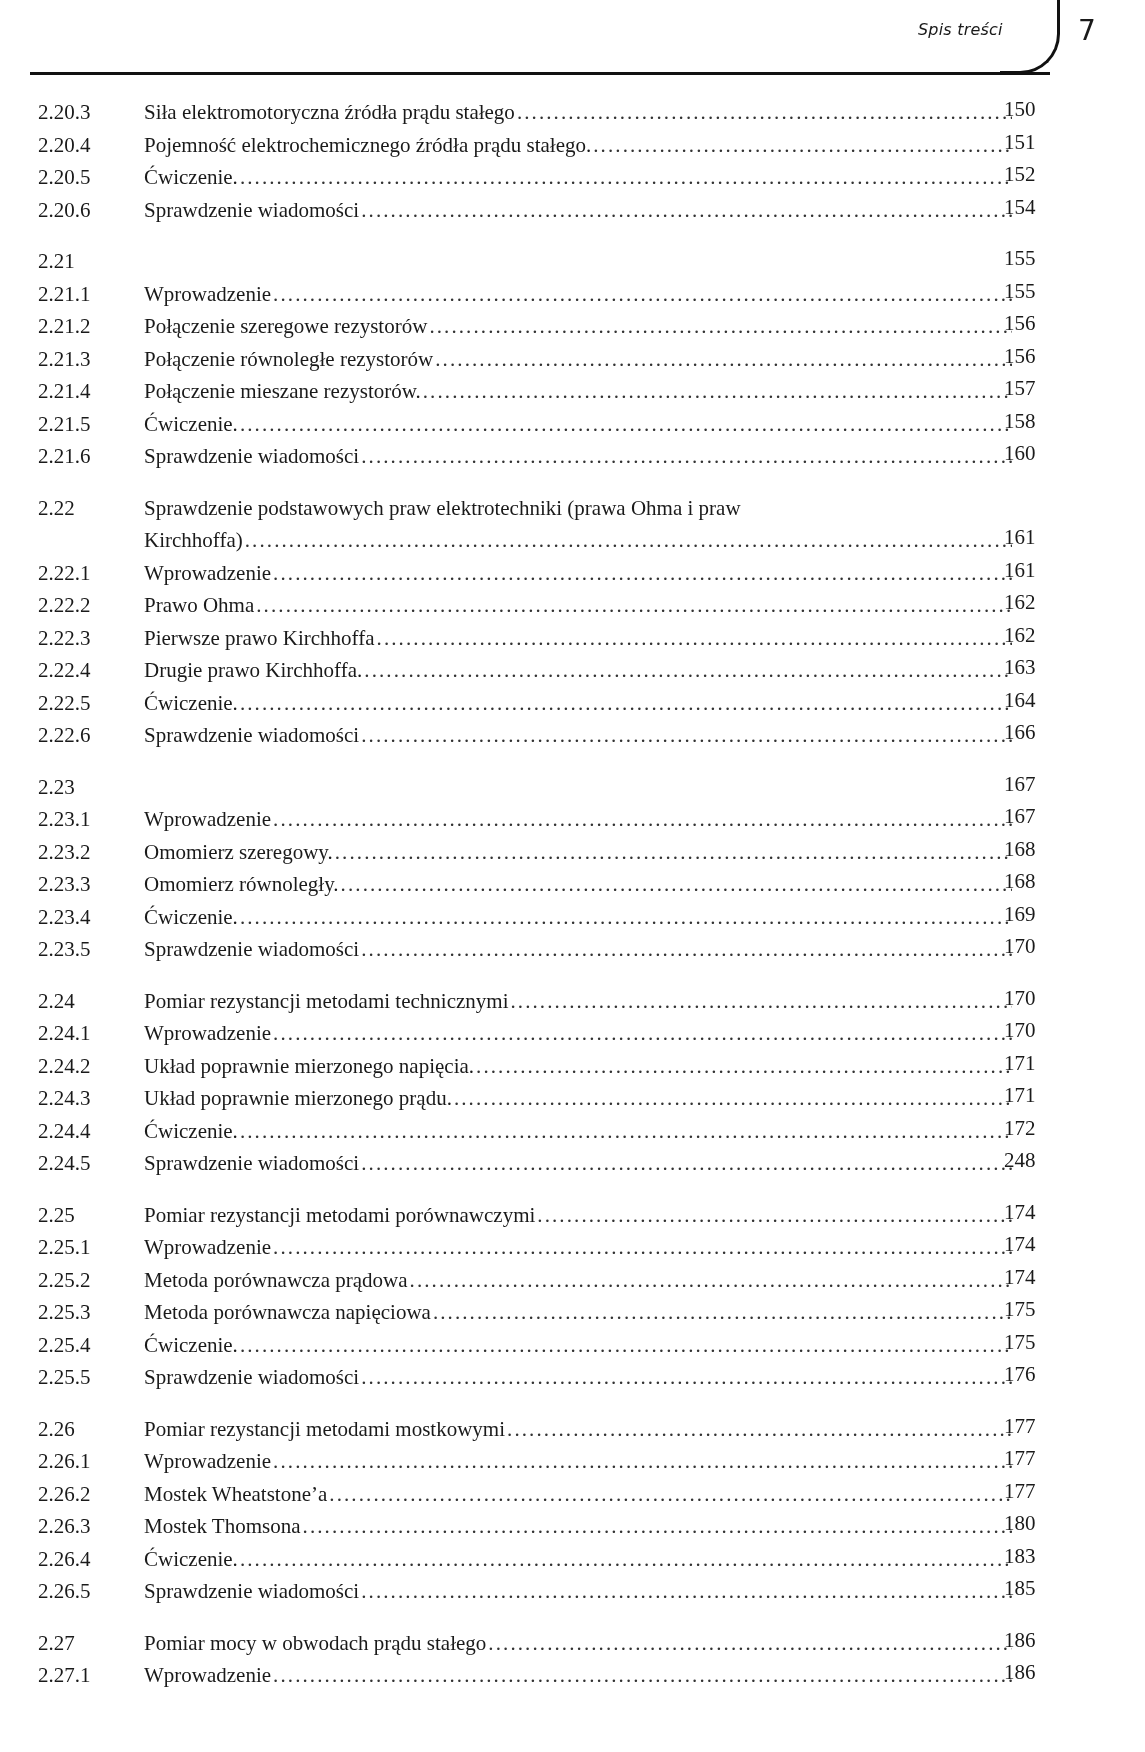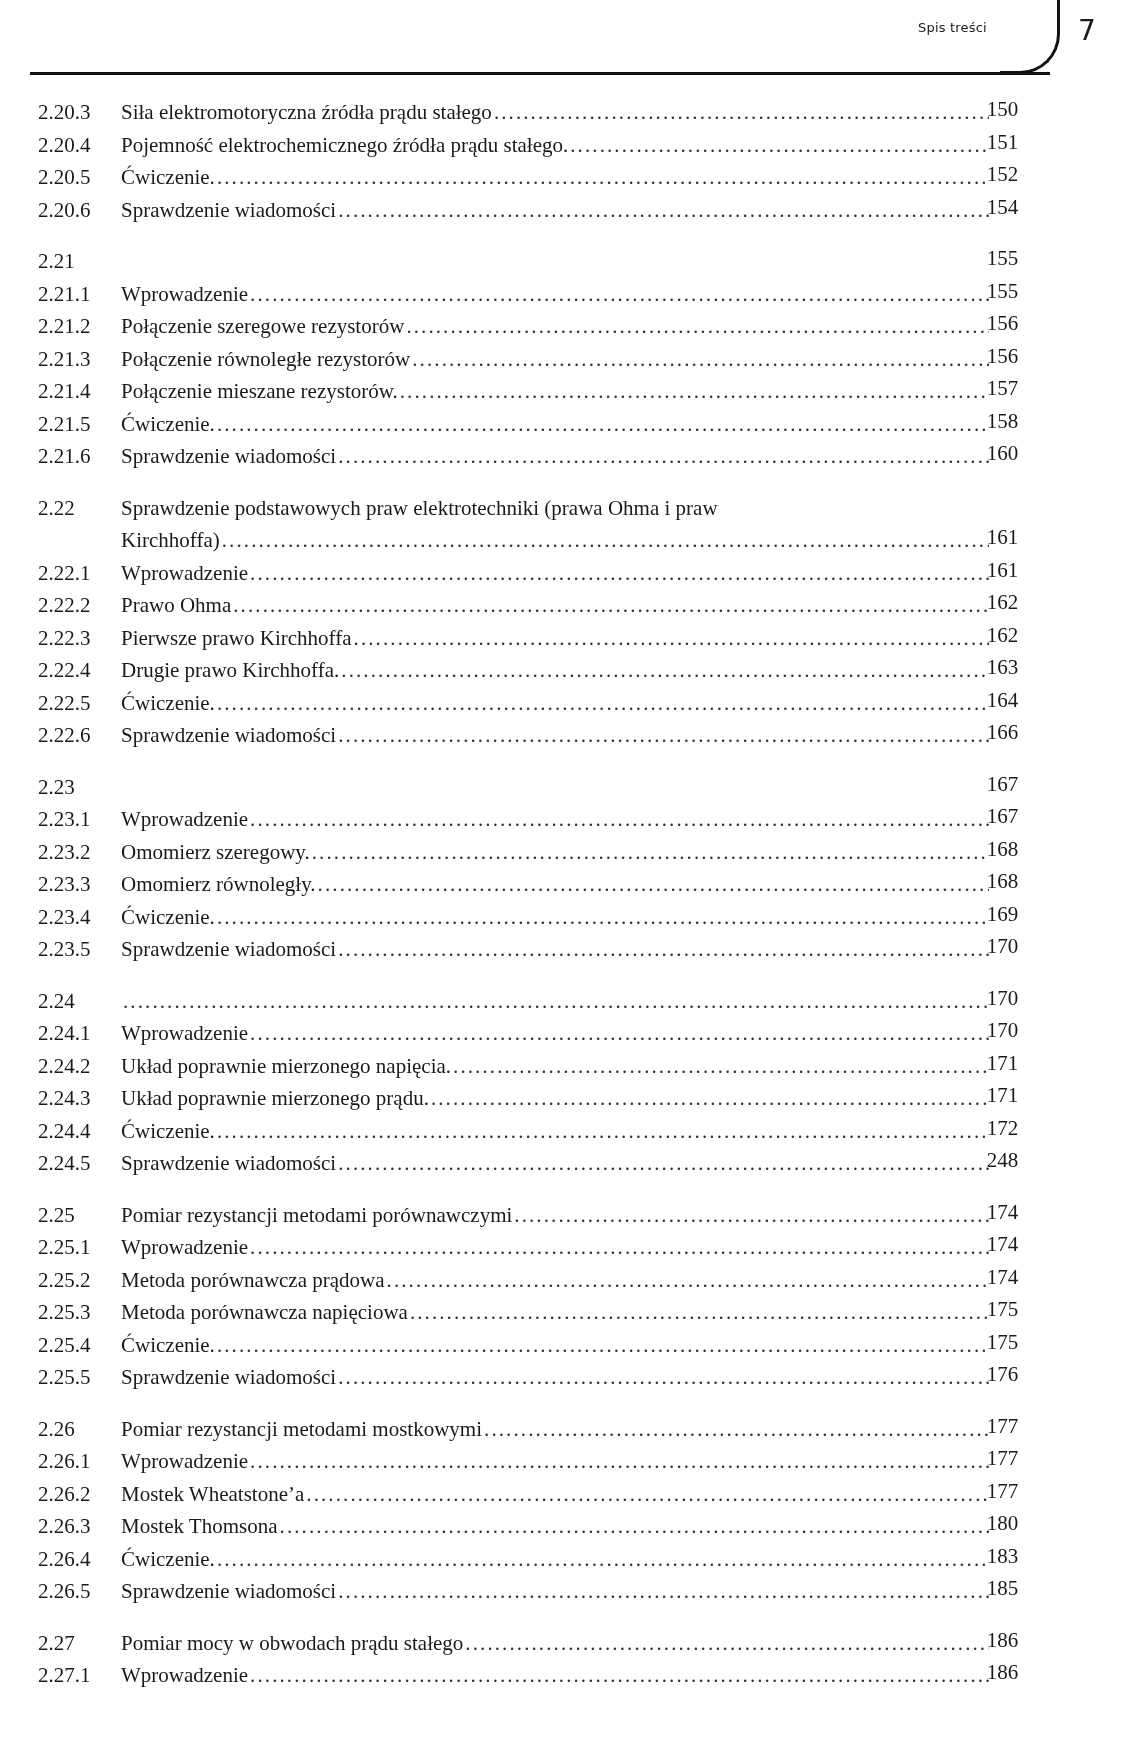--- a/index.html
+++ b/index.html
@@ -39,23 +39,24 @@
       border-right: 3px solid #111;
       border-bottom: 3px solid #111;
       border-bottom-right-radius: 40px;
       box-sizing: border-box;
     }
     .running-title {
       position: absolute;
       left: 918px;
       top: 20px;
       font-family: "DejaVu Sans", "Liberation Sans", sans-serif;
-      font-size: 13px;
+      font-size: 16px;
       color: #1a1a1a;
       letter-spacing: 0.2px;
+      font-style: italic;
     }
     .page-number {
       position: absolute;
       left: 1078px;
       top: 14px;
       font-family: "DejaVu Sans", "Liberation Sans", sans-serif;
       font-size: 28px;
       color: #1a1a1a;
     }
     .toc {
@@ -76,21 +77,21 @@
     }
     .toc-num {
       position: absolute;
       left: 38px;
       top: 0;
       width: 85px;
       white-space: nowrap;
     }
     .toc-title-wrap {
       position: absolute;
-      left: 121px;
+      left: 144px;
       top: 0;
       width: 868px;
       display: flex;
       white-space: nowrap;
       overflow: hidden;
     }
     .toc-title {
       flex: 0 0 auto;
       white-space: nowrap;
     }
@@ -100,24 +101,24 @@
       white-space: nowrap;
       letter-spacing: 2.1px;
       color: #333;
       padding-left: 2px;
     }
     .toc-leader::before {
       content: "........................................................................................................................................................................................................................................";
     }
     .toc-page {
       position: absolute;
-      left: 980px;
+      left: 1004px;
       top: -3px;
       width: 45px;
-      text-align: center;
+      text-align: left;
       white-space: nowrap;
     }
     .toc-row.first-line .toc-title-wrap {
       width: 900px;
     }
     .toc-row.first-line .toc-title {
       white-space: nowrap;
     }
   </style>
 </head>
@@ -330,20 +331,21 @@
           <span class="toc-leader"></span>
         </span>
       <span class="toc-page">170</span>
     </div>
   </div>
 
   <div class="toc-group">
     <div class="toc-row">
       <span class="toc-num">2.24</span>
       <span class="toc-title-wrap">
+          <span class="toc-title">Pomiar rezystancji metodami technicznymi</span>
           <span class="toc-leader"></span>
         </span>
       <span class="toc-page">170</span>
     </div>
     <div class="toc-row">
       <span class="toc-num">2.24.1</span>
       <span class="toc-title-wrap">
           <span class="toc-title">Wprowadzenie</span>
           <span class="toc-leader"></span>
         </span>

